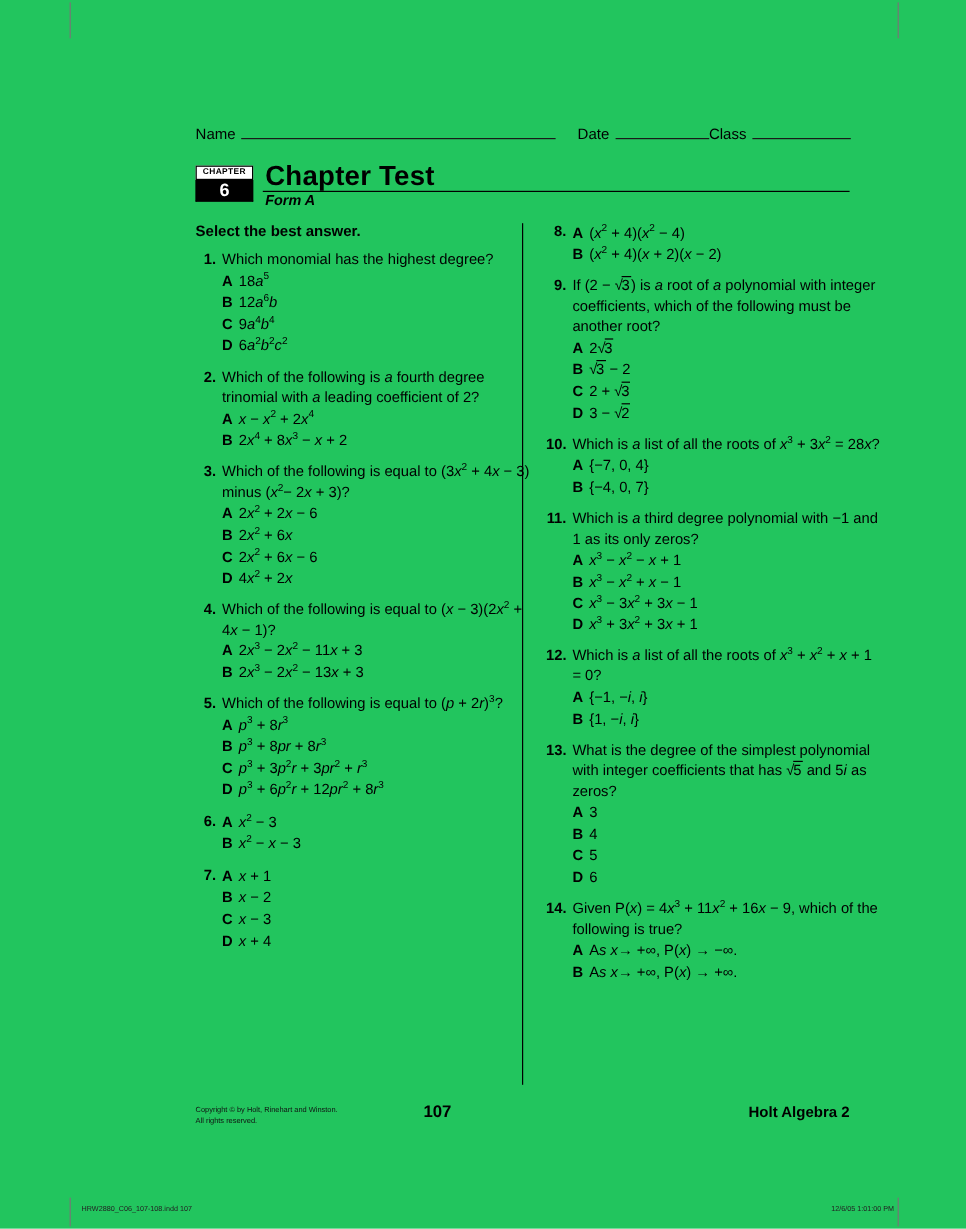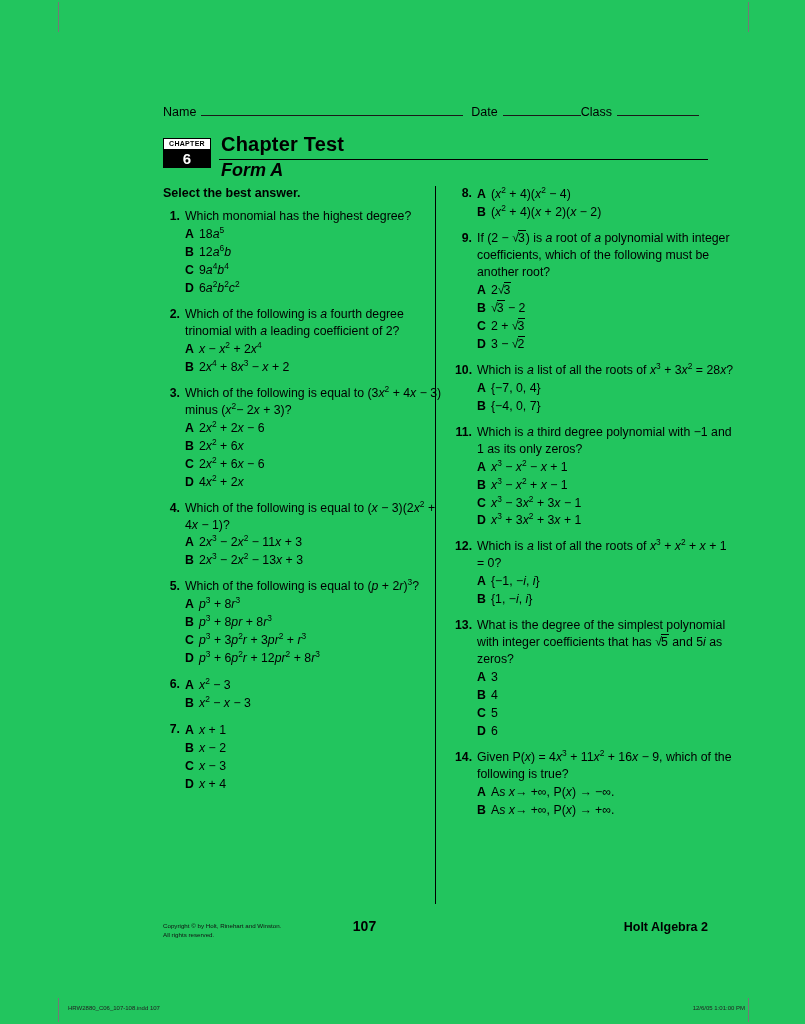--- a/index.html
+++ b/index.html
@@ -87,37 +87,37 @@
     text-align: center;
     line-height: 17px;
     height: 17px;
     border: 1px solid #000;
     border-top: none;
   }
   .mast-title {
     position: absolute;
     left: 58px;
     top: -3px;
-    font-size: 20px;
+    font-size: 23px;
     font-weight: bold;
     letter-spacing: 0.2px;
   }
   .mast-rule {
     position: absolute;
     left: 56px;
     top: 23px;
     width: 489px;
     border-bottom: 1px solid #000;
     height: 0;
   }
   .mast-sub {
     position: absolute;
     left: 58px;
     top: 24px;
-    font-size: 18px;
+    font-size: 12px;
     font-weight: bold;
     font-style: italic;
   }
 
   
   .instruction {
     position: absolute;
     left: 163px;
     top: 186px;
     font-size: 12.5px;
@@ -224,21 +224,21 @@
 <div class="page">
 
   <div class="crop-mark crop-tl"></div>
   <div class="crop-mark crop-tr"></div>
   <div class="crop-mark crop-bl"></div>
   <div class="crop-mark crop-br"></div>
 
   <div class="namerow">
     <span class="lbl">Name</span>
     <span class="rule rule-name"></span>
-    <span class="lbl" style="margin-left:8px;">Date</span>
+    <span class="lbl" style="margin-left:18px;">Date</span>
     <span class="rule rule-date"></span>
     <span class="lbl">Class</span>
     <span class="rule rule-class"></span>
   </div>
 
   <div class="masthead">
     <div class="badge">
       <div class="badge-top">CHAPTER</div>
       <div class="badge-bot">6</div>
     </div>

